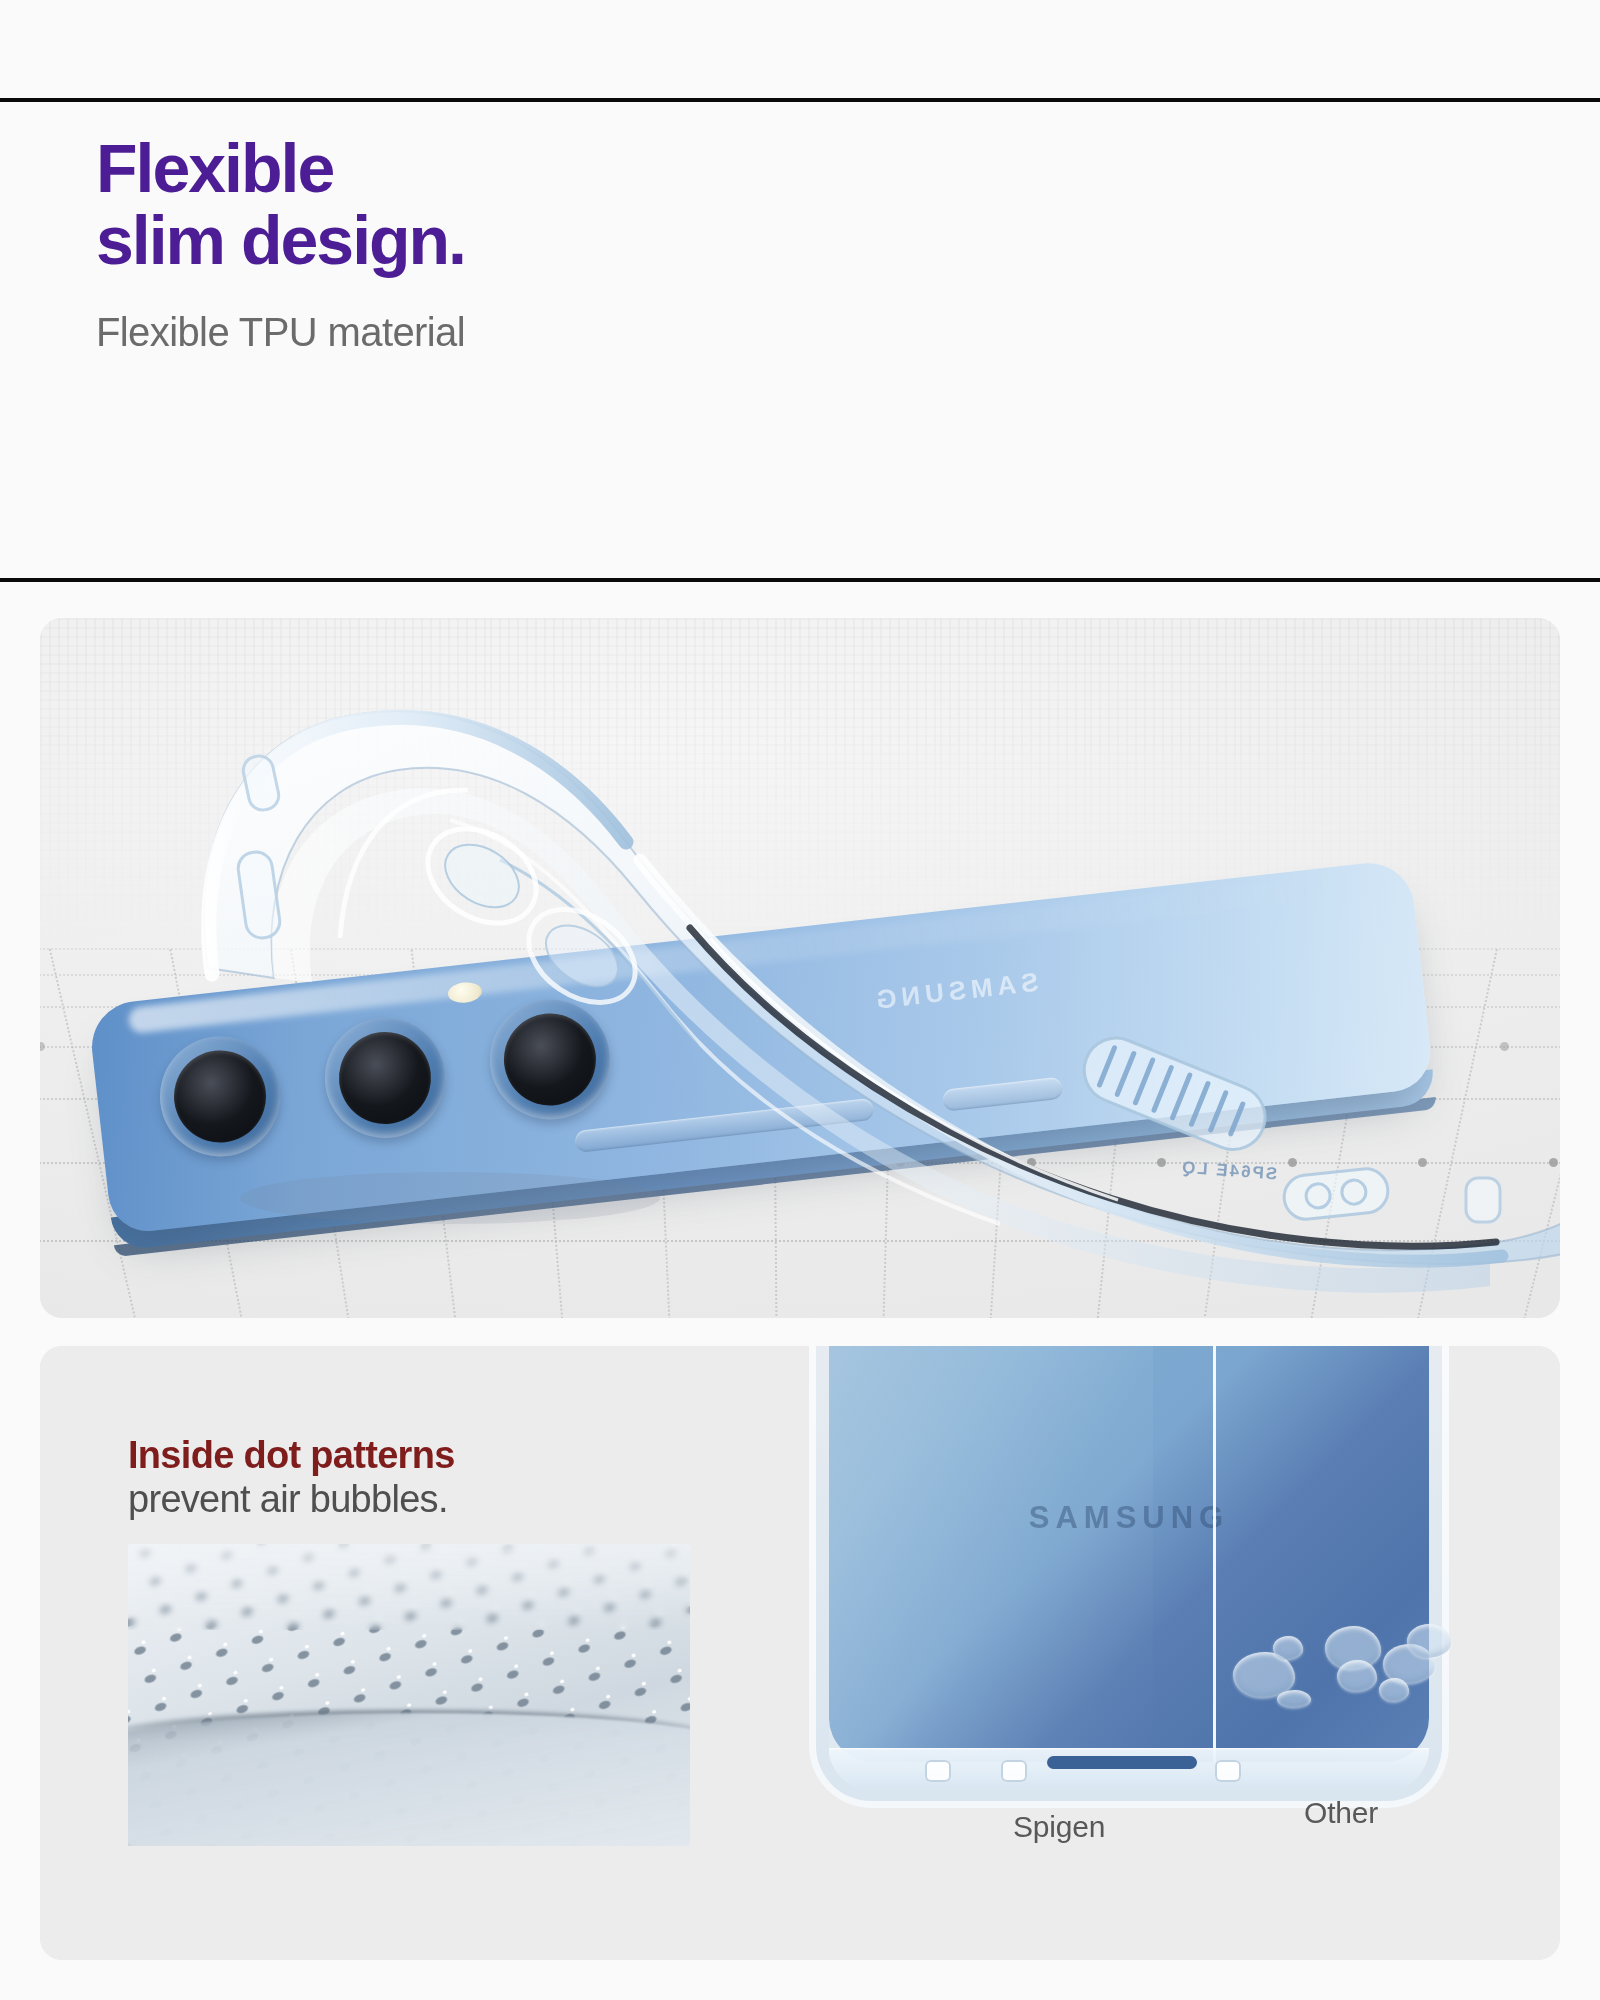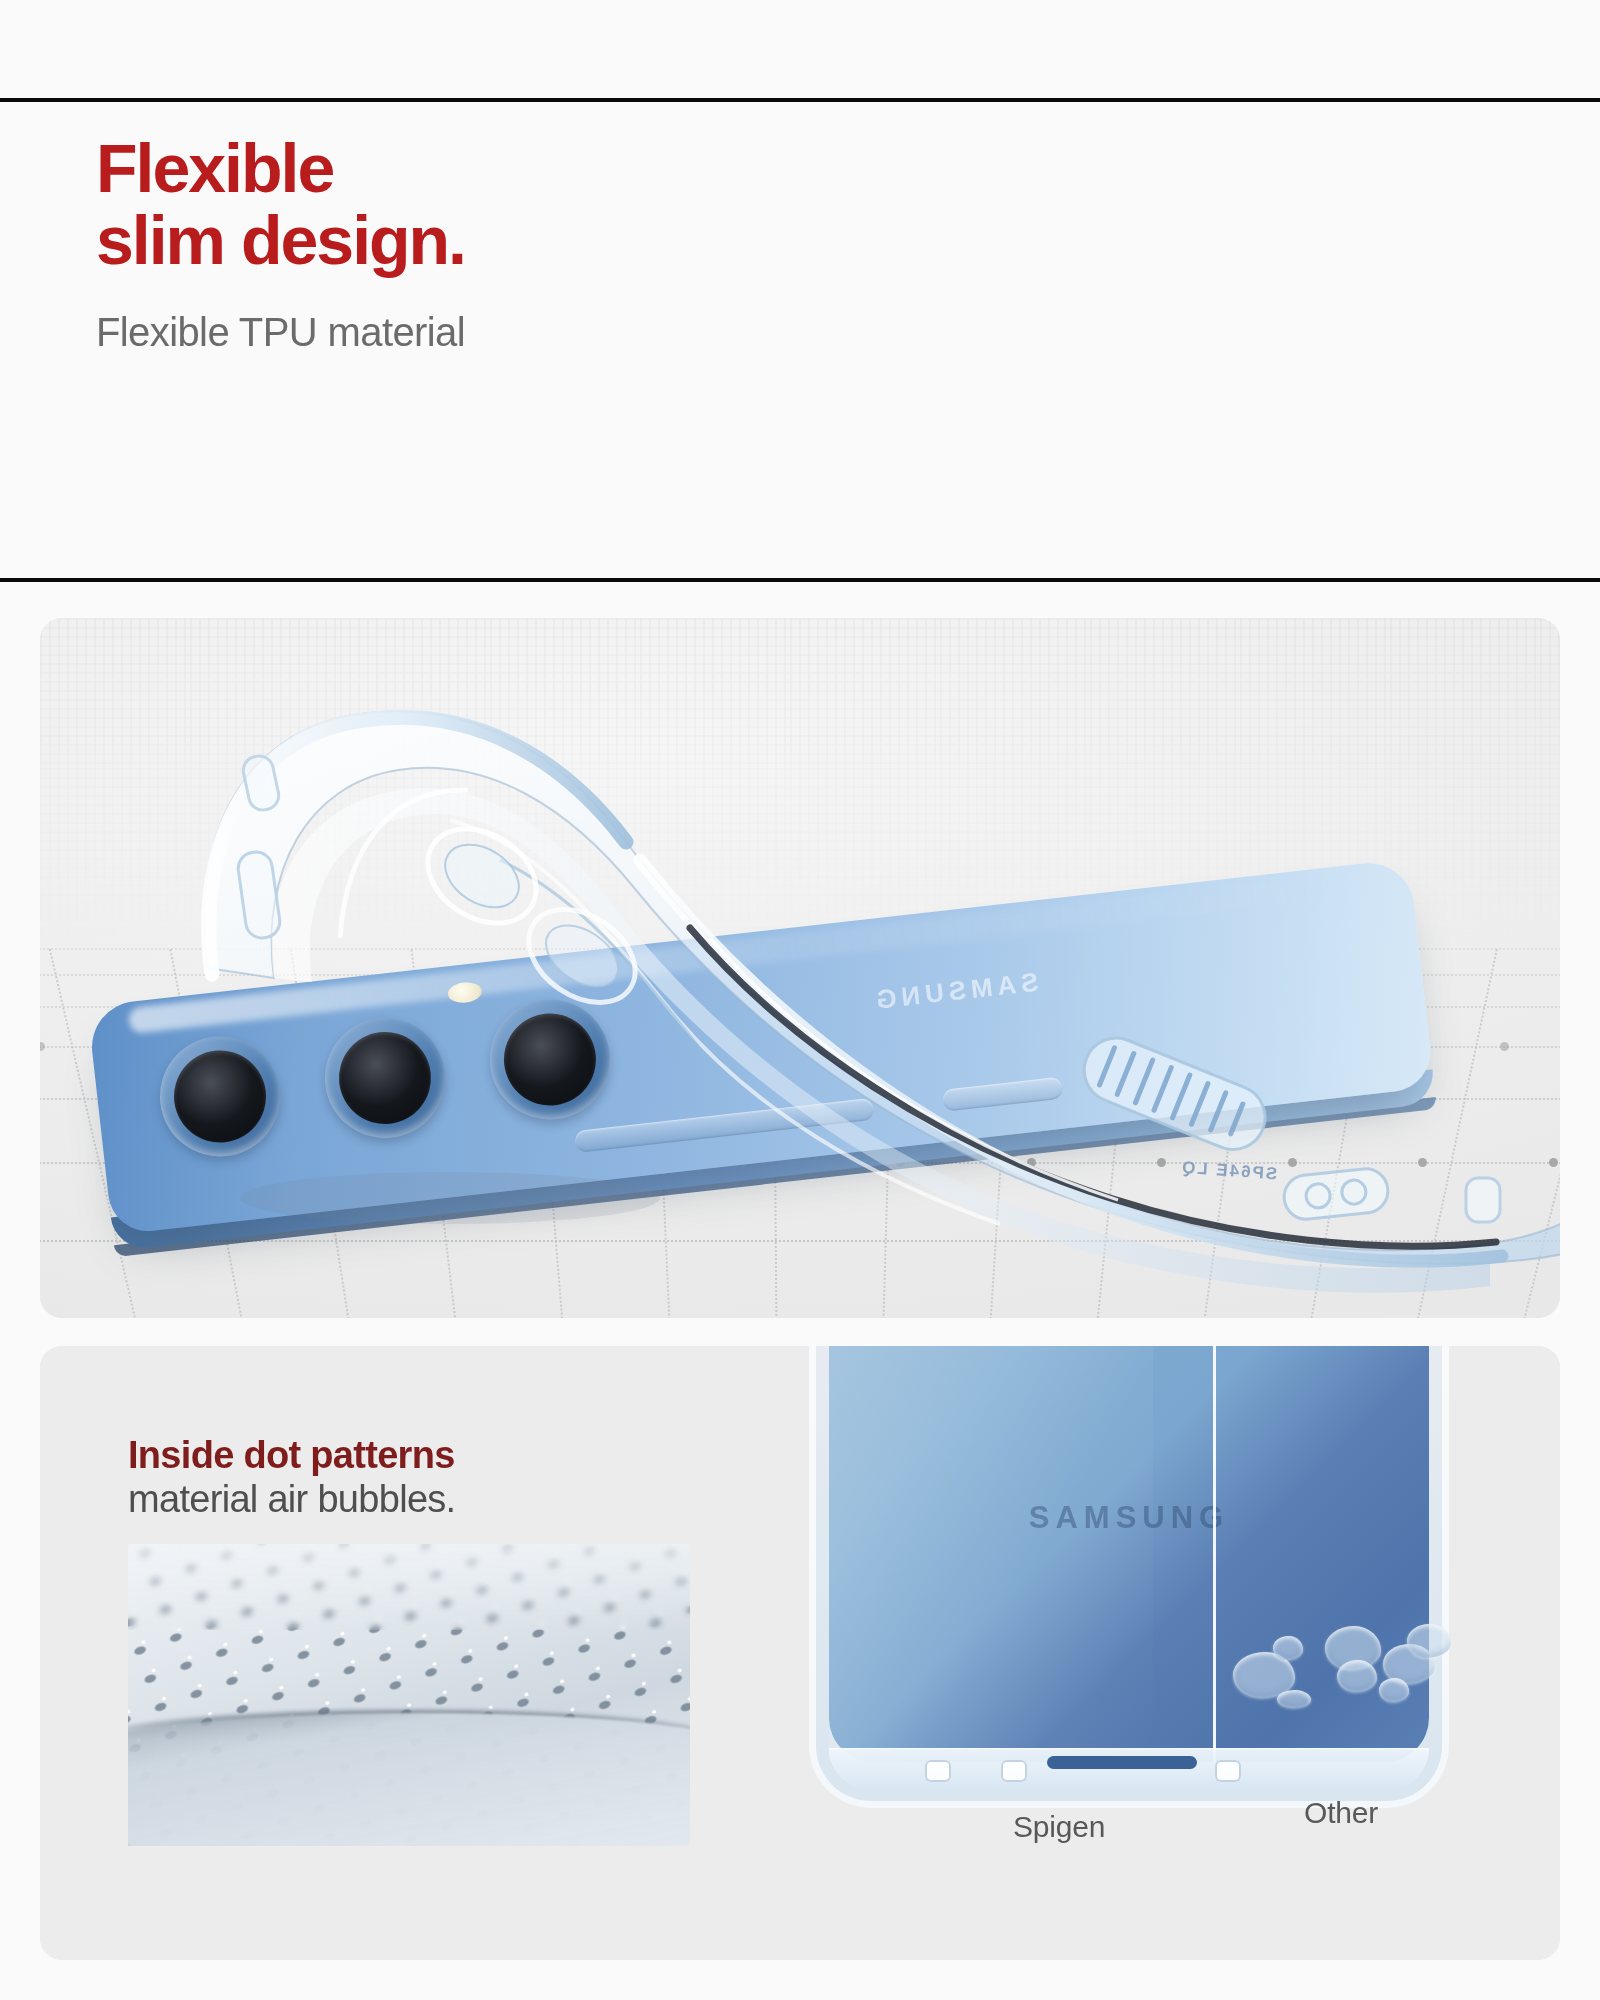--- a/index.html
+++ b/index.html
@@ -12,21 +12,21 @@
   .page { position:relative; width:1600px; height:2000px; background:#fafafa; }
 
   
   .rule { position:absolute; left:0; width:1600px; height:4px; background:#0a0a0a; }
   .rule-top    { top:98px; }
   .rule-bottom { top:578px; }
 
   
   .headblock { position:absolute; left:96px; top:132px; width:900px; }
   .h1 {
-    font-size:68px; font-weight:700; color:#b91c1c;
+    font-size:68px; font-weight:700; color:#4c1d95;
     line-height:1.06; letter-spacing:-2.0px;
   }
   .h1 .l2 { display:block; }
   .sub {
     margin-top:31px;
     font-size:40px; font-weight:400; color:#6b6b6b;
     line-height:1.28; letter-spacing:-0.6px;
   }
   .sub .l2 { display:block; }
 
@@ -440,21 +440,21 @@
       </svg>
       <div class="case-text">SP64E LQ</div>
     </div>
   </div>
 
   <div class="panel panel-lower">
 
     <div class="lower-left">
       <div class="dot-head">
         <div class="t1" style="color:#7f1d1d">Inside dot patterns</div>
-        <div class="t2">material air bubbles.</div>
+        <div class="t2">prevent air bubbles.</div>
       </div>
 
       <div class="dot-photo">
         <div class="grid"></div>
         <div class="spec"></div>
         <div class="edge"></div>
         <div class="sheen"></div>
         <div class="blurtop"></div>
       </div>
     </div>

